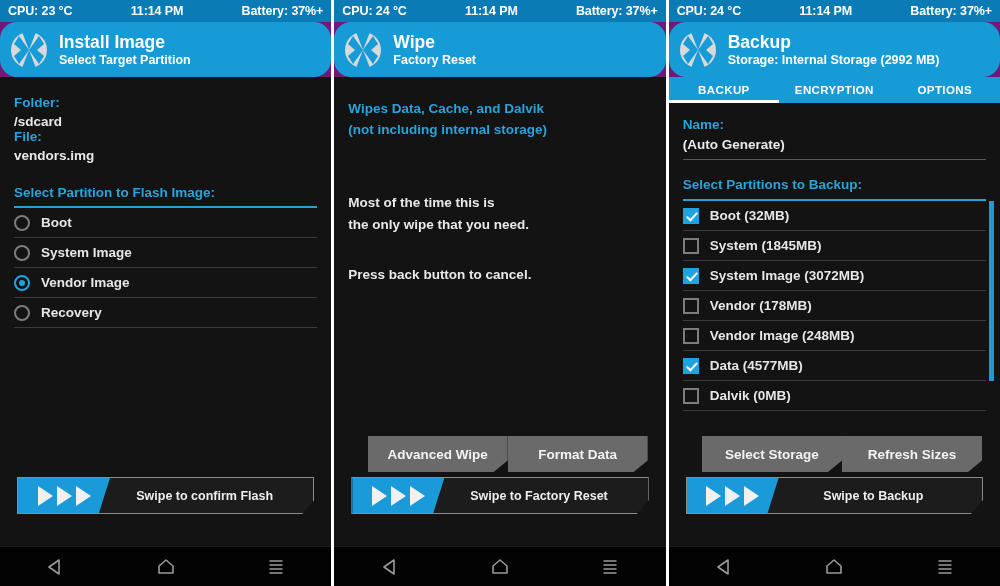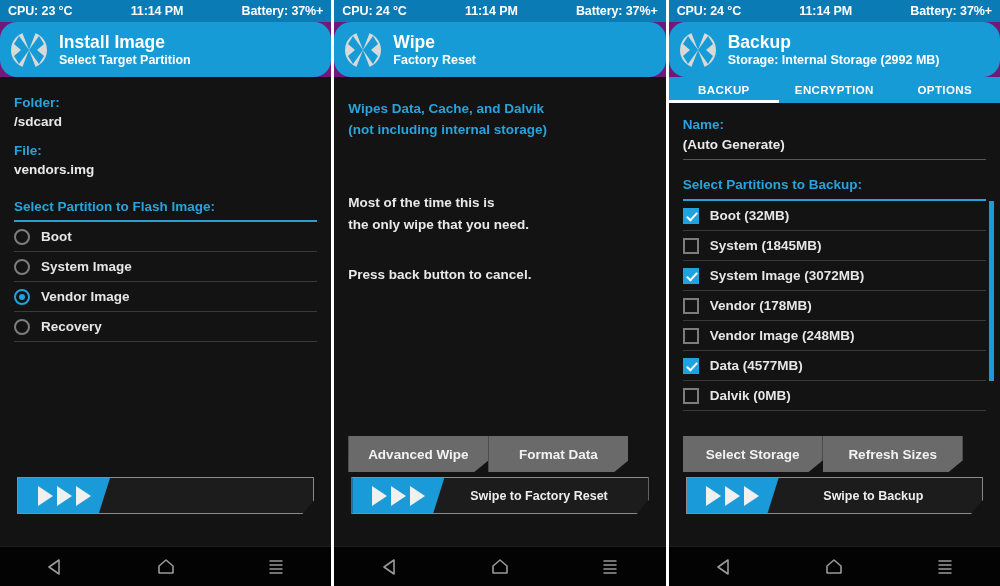--- a/index.html
+++ b/index.html
@@ -99,21 +99,21 @@
   }
   .value-white {
     color: #e9e9e9;
     font-size: 13.5px;
     font-weight: bold;
   }
 
   
   .p1-folder-label { margin-top: 18px; }
   .p1-folder-val { margin-top: 4px; }
-  .p1-file-label { margin-top: 14px; }
+  .p1-file-label { }
   .p1-file-val { margin-top: 4px; }
   .p1-sel-label { margin-top: 22px; }
   .rule-blue { height: 2px; background: #2a9fd6; margin-top: 6px; }
   .radio-row {
     height: 30px;
     display: flex;
     align-items: center;
     border-bottom: 1px solid #3a3a3a;
   }
   .radio {
@@ -146,24 +146,24 @@
     color: #e9e9e9; font-size: 13.5px; font-weight: bold;
     line-height: 22px;
   }
   .p2-block1 { margin-top: 21px; }
   .p2-block2 { margin-top: 52px; }
   .p2-block3 { margin-top: 28px; }
 
   
   .btn-row {
     position: absolute;
-    left: 14px; right: 12px;
+    left: 14px; right: 18px;
     bottom: 74px;
     display: flex;
-    justify-content: flex-start;
+    justify-content: flex-end;
   }
   .btn {
     width: 140px;
     height: 36px;
     background: #6a6a6a;
     color: #f2f2f2;
     font-size: 13.5px;
     font-weight: bold;
     display: flex;
     align-items: center;
@@ -324,20 +324,21 @@
         <span class="radio"></span>
         <span class="radio-label">Recovery</span>
       </div>
 
       <div class="swipe">
         <div class="swipe-fill">
           <span class="tri"></span>
           <span class="tri"></span>
           <span class="tri"></span>
         </div>
+        <div class="swipe-text">Swipe to confirm Flash</div>
       </div>
     </div>
 
     <div class="navbar">
       <div class="nav-btn">
         <svg width="22" height="22" viewBox="0 0 22 22">
           <path d="M15 4 L5 11 L15 18 Z" fill="none" stroke="#9a9a9a" stroke-width="1.6" stroke-linejoin="round"></path>
         </svg>
       </div>
       <div class="nav-btn">

